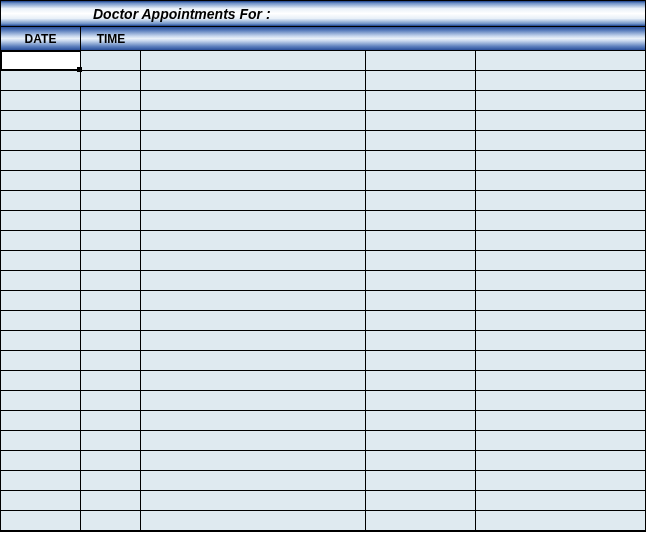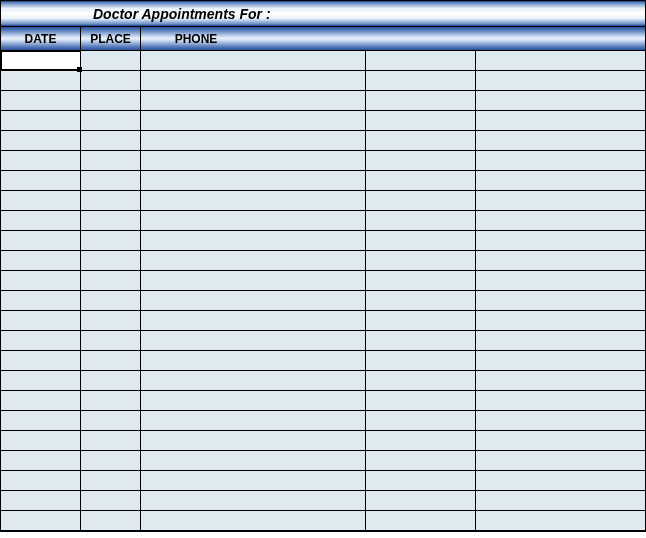--- a/index.html
+++ b/index.html
@@ -80,22 +80,21 @@
 <body>
 
 <div class="container">
 
   <div class="title-row">
     <span class="title-text">Doctor Appointments  For :</span>
   </div>
 
   <div class="header-row">
     <div class="header-cell col-date">DATE</div>
-    <div class="header-cell col-time">PLACE</div>
-    <div class="header-cell col-phone">PHONE</div>
+    <div class="header-cell col-time">TIME</div>
   </div>
 
   <div id="rows-container">
       <div class="data-row">
         <div class="data-cell col-date active-cell">
           <div class="fill-handle"></div>
         </div>
         <div class="data-cell col-time"></div>
         <div class="data-cell col-place"></div>
         <div class="data-cell col-phone"></div>

